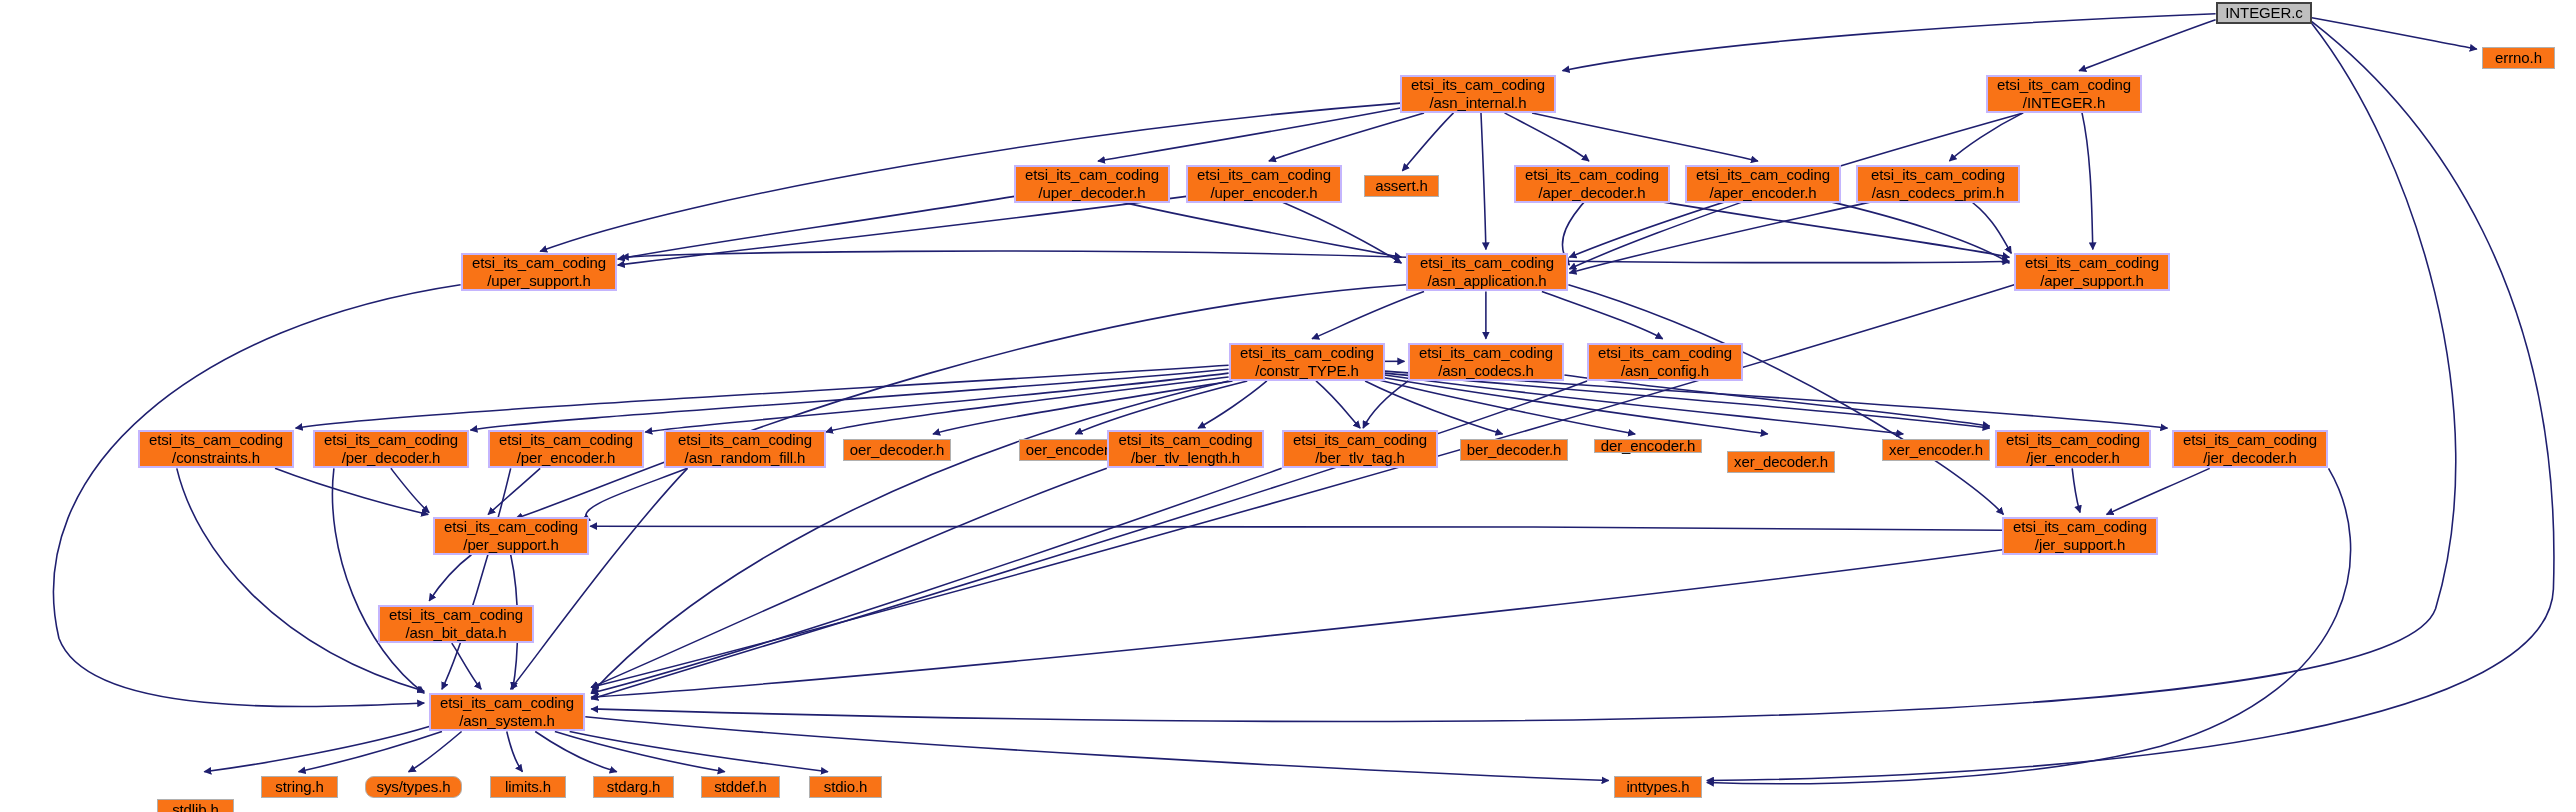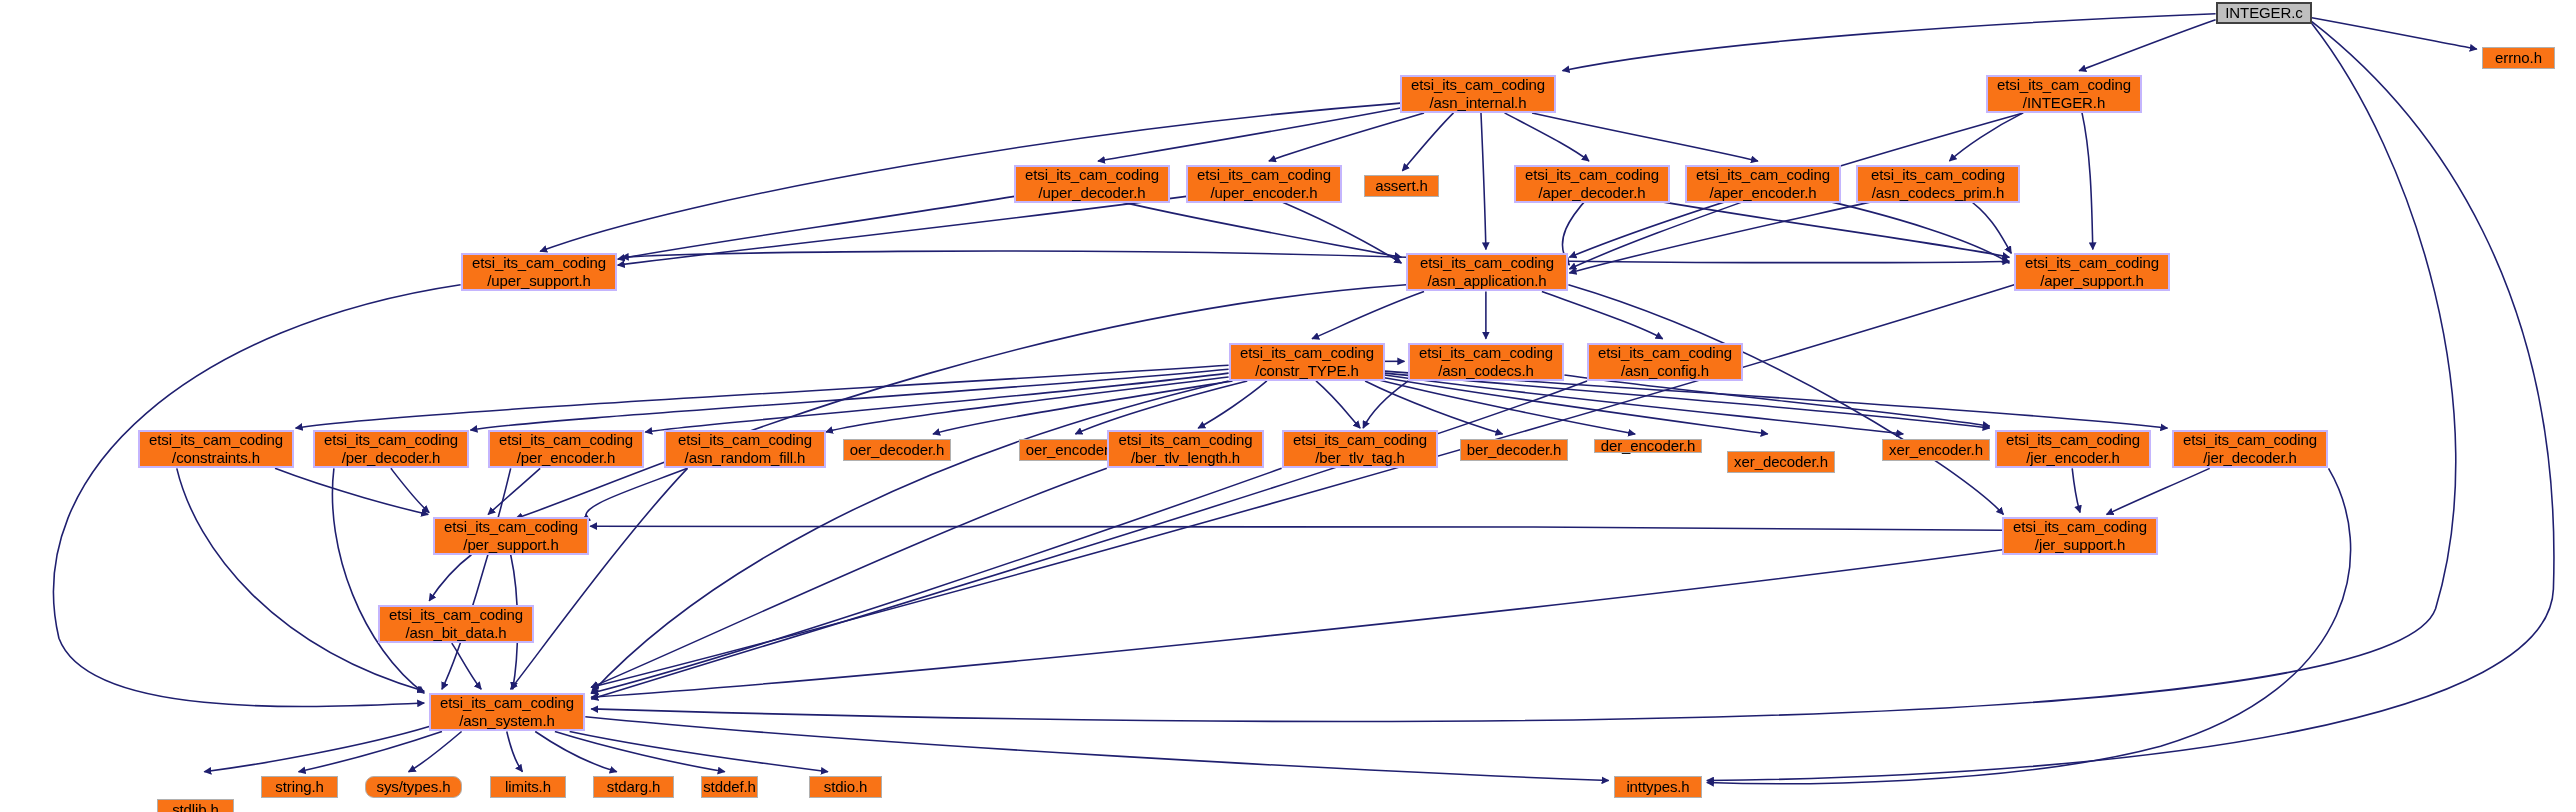--- a/index.html
+++ b/index.html
@@ -195,18 +195,18 @@
 /jer_support.h</span></div>
       <div class="node strong" style="left: 378px; top: 605px; width: 156px; height: 38px;"><span class="lbl">etsi_its_cam_coding
 /asn_bit_data.h</span></div>
       <div class="node strong" style="left: 429px; top: 693px; width: 156px; height: 38px;"><span class="lbl">etsi_its_cam_coding
 /asn_system.h</span></div>
       <div class="node weak" style="left: 157px; top: 799px; width: 77px; height: 21.6px;"><span class="lbl">stdlib.h</span></div>
       <div class="node weak" style="left: 261px; top: 776px; width: 77px; height: 21.6px;"><span class="lbl">string.h</span></div>
       <div class="node weak" style="left: 365px; top: 776px; width: 97px; height: 21.6px; border-radius: 9px;"><span class="lbl">sys/types.h</span></div>
       <div class="node weak" style="left: 490px; top: 776px; width: 76px; height: 21.6px;"><span class="lbl">limits.h</span></div>
       <div class="node weak" style="left: 593px; top: 776px; width: 81px; height: 21.6px;"><span class="lbl">stdarg.h</span></div>
-      <div class="node weak" style="left: 701px; top: 776px; width: 57px; height: 21.6px;"><span class="lbl">stddef.h</span></div>
+      <div class="node weak" style="left: 701px; top: 776px; width: 79px; height: 21.6px;"><span class="lbl">stddef.h</span></div>
       <div class="node weak" style="left: 809px; top: 776px; width: 73px; height: 21.6px;"><span class="lbl">stdio.h</span></div>
       <div class="node weak" style="left: 1614px; top: 776px; width: 88px; height: 21.6px;"><span class="lbl">inttypes.h</span></div>
     </div>
 </div>
 
 
 </body></html>

